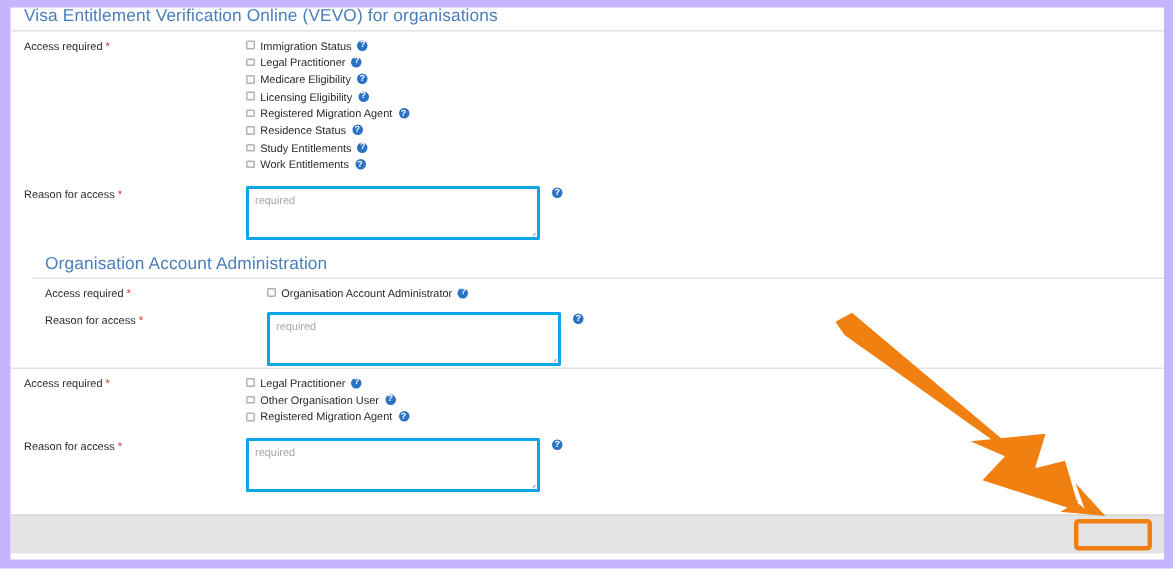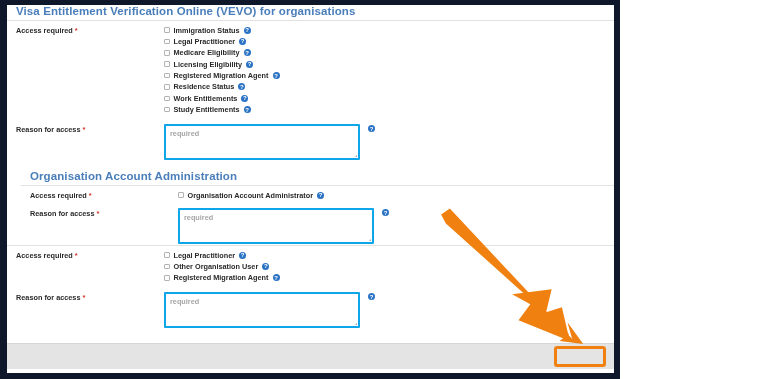--- a/index.html
+++ b/index.html
@@ -10,26 +10,25 @@
   body {
     width: 782px;
     height: 379px;
     overflow: hidden;
     font-family: "Liberation Sans", sans-serif;
   }
 
   
   #screen {
     position: relative;
-    width: 620px;
+    width: 782px;
     height: 379px;
     box-sizing: border-box;
-    background: #0f172a;
+    background: #c4b5fd;
     padding: 5px 6px 6px 7px;
-    font-weight: bold;
   }
   #page {
     position: relative;
     width: 100%;
     height: 100%;
     background: #ffffff;
     box-sizing: border-box;
     overflow: hidden;
   }
 
@@ -260,26 +259,26 @@
               <span class="cb-label">Registered Migration Agent</span>
               <span class="help-icon"></span>
             </div>
             <div class="cb-row">
               <span class="cb-box"></span>
               <span class="cb-label">Residence Status</span>
               <span class="help-icon"></span>
             </div>
             <div class="cb-row">
               <span class="cb-box"></span>
+              <span class="cb-label">Study Entitlements</span>
+              <span class="help-icon"></span>
+            </div>
+            <div class="cb-row">
+              <span class="cb-box"></span>
               <span class="cb-label">Work Entitlements</span>
-              <span class="help-icon"></span>
-            </div>
-            <div class="cb-row">
-              <span class="cb-box"></span>
-              <span class="cb-label">Study Entitlements</span>
               <span class="help-icon"></span>
             </div>
           </div>
         </div>
 
         <div class="field-row" style="padding:8px 9px 0 9px;">
           <div class="field-label">
             <span>Reason for access</span><span class="req-star">*</span>
           </div>
           <div class="field-control ta-wrap">

